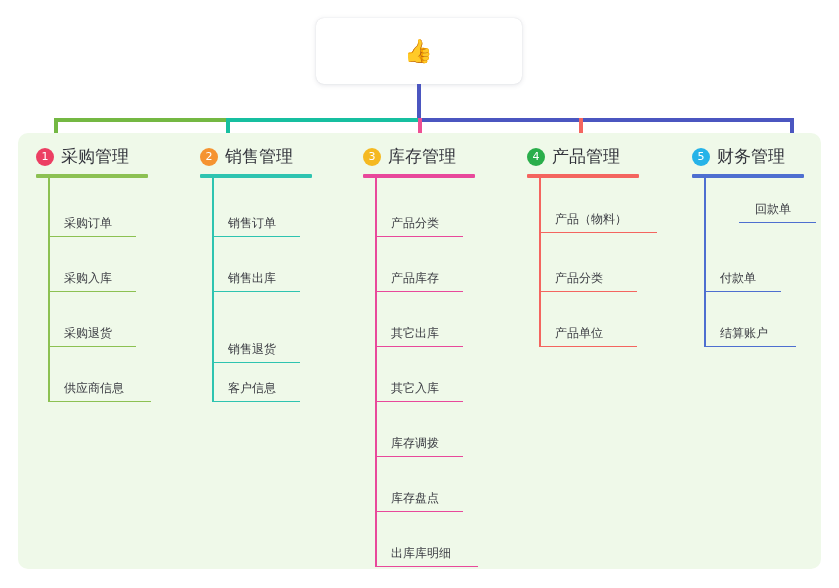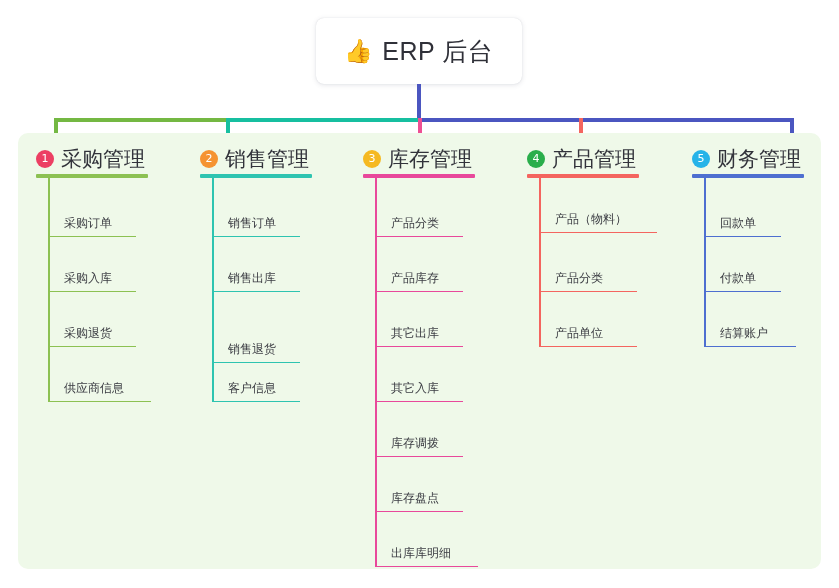--- a/index.html
+++ b/index.html
@@ -87,21 +87,21 @@
     height: 18px;
     border-radius: 50%;
     color: #ffffff;
     font-size: 11px;
     line-height: 18px;
     text-align: center;
     font-family: "DejaVu Sans", sans-serif;
     flex: 0 0 auto;
   }
   .col-title {
-    font-size: 21px;
+    font-size: 17px;
     color: #32333b;
   }
   .col-underline {
     position: absolute;
     left: 0;
     top: 41px;
     height: 4px;
     border-radius: 1px;
   }
   .col-stem {
@@ -132,21 +132,20 @@
   }
 </style>
 </head>
 <body>
 
 <div id="diagram">
 
   <div class="title-card">
     <div class="title-inner">
       <span class="title-emoji">👍</span>
-      <span class="title-text">ERP 后台</span>
     </div>
   </div>
 
   <div id="connectors">
       <div class="line" style="left: 417px; top: 84px; width: 4px; height: 38px; background: rgb(75, 86, 192);"></div>
       <div class="line" style="left: 54px; top: 118px; width: 172px; height: 4px; background: rgb(116, 184, 67);"></div>
       <div class="line" style="left: 226px; top: 118px; width: 192px; height: 4px; background: rgb(23, 191, 160);"></div>
       <div class="line" style="left: 418px; top: 118px; width: 372px; height: 4px; background: rgb(75, 86, 192);"></div>
       <div class="line" style="left: 54px; top: 118px; width: 4px; height: 33px; background: rgb(116, 184, 67);"></div>
       <div class="line" style="left: 226px; top: 118px; width: 4px; height: 33px; background: rgb(23, 191, 160);"></div>
@@ -261,21 +260,21 @@
             <div class="leaf-underline" style="width: 98px; background: rgb(244, 101, 95);"></div>
           </div>
         </div>
         <div class="column" style="left: 674px;">
           <div class="col-header">
             <span class="badge" style="background: rgb(38, 179, 232);">5</span>
             <span class="col-title">财务管理</span>
           </div>
           <div class="col-underline" style="width: 112px; background: rgb(78, 111, 208);"></div>
           <div class="col-stem" style="height: 169px; background: rgb(78, 111, 208);"></div>
-          <div class="leaf" style="top: 74px; width: 77px; height: 30px;">
+          <div class="leaf" style="top: 60px; width: 77px; height: 30px; margin-left: 35px;">
             <span class="leaf-label">回款单</span>
             <div class="leaf-underline" style="width: 77px; background: rgb(78, 111, 208);"></div>
           </div>
           <div class="leaf" style="top: 129px; width: 77px; height: 30px;">
             <span class="leaf-label">付款单</span>
             <div class="leaf-underline" style="width: 77px; background: rgb(78, 111, 208);"></div>
           </div>
           <div class="leaf" style="top: 184px; width: 92px; height: 30px;">
             <span class="leaf-label">结算账户</span>
             <div class="leaf-underline" style="width: 92px; background: rgb(78, 111, 208);"></div>

